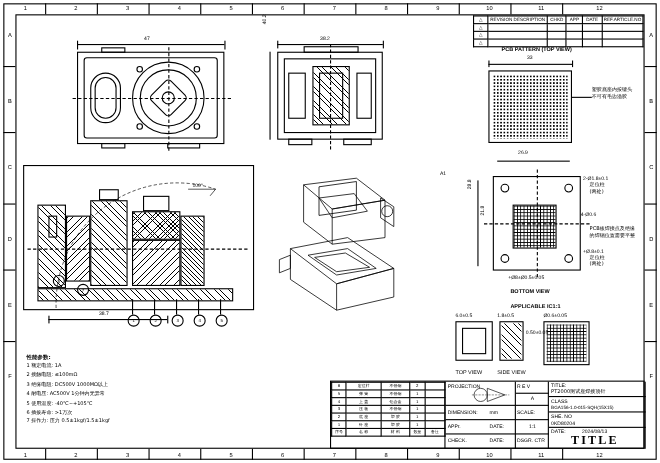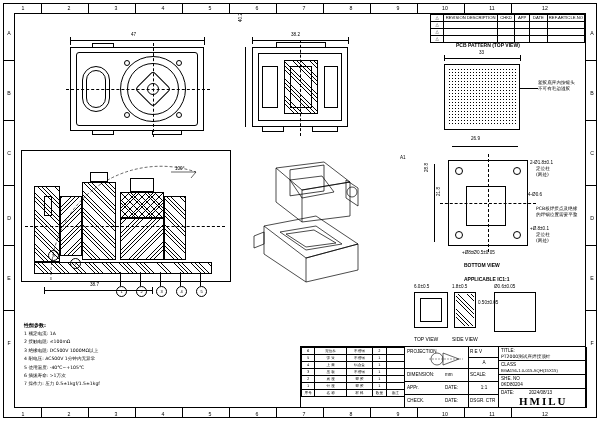--- a/index.html
+++ b/index.html
@@ -466,18 +466,18 @@
         <div class="t" style="left:2px;top:1px;">CLASS</div>
         <div class="t" style="left:2px;top:7px;font-size:4.2px;">BGA156-1.0-015-SQH(15X15)</div>
       </div>
       <div class="abs" style="left:0;top:28px;width:88px;height:14px;border-bottom:1px solid #000;box-sizing:border-box;">
         <div class="t" style="left:2px;top:1px;">SHE. NO</div>
         <div class="t" style="left:2px;top:7px;">0KD80204</div>
       </div>
       <div class="abs" style="left:0;top:42px;width:88px;height:19px;box-sizing:border-box;">
         <div class="t" style="left:2px;top:1px;">DATE:</div>
         <div class="t" style="left:30px;top:1px;">2024/08/13</div>
-        <div class="logo abs" style="left:20px;top:6px;font-size:11px;">HMILU</div>
+        <div class="logo abs" style="left:20px;top:6px;font-size:11px;">TITLE</div>
       </div>
     </div>
   </div>
 
 </div>
 
 </body></html>

